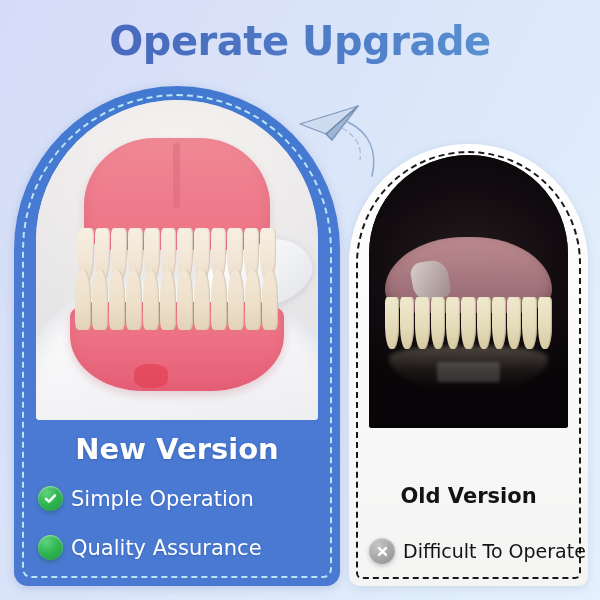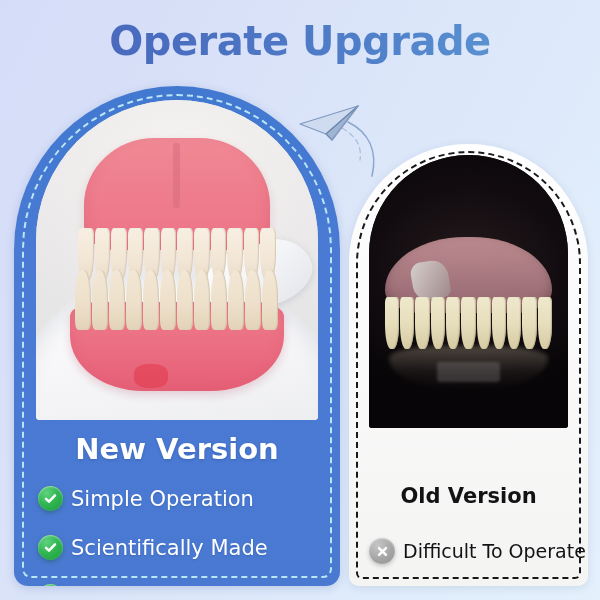--- a/index.html
+++ b/index.html
@@ -379,28 +379,20 @@
 
     <div class="feature-row">
       <span class="feat-icon check">
         <svg width="15" height="15" viewBox="0 0 16 16" aria-hidden="true">
           <path d="M3.2 8.3 L6.4 11.4 L12.8 4.6" fill="none" stroke="#ffffff" stroke-width="2.6" stroke-linecap="round" stroke-linejoin="round"></path>
         </svg>
       </span>
       <span class="feature-label">Simple Operation</span>
     </div>
 
-    <div class="feature-row">
-      <span class="feat-icon check">
-        <svg width="15" height="15" viewBox="0 0 16 16" aria-hidden="true">
-          <path d="M3.2 8.3 L6.4 11.4 L12.8 4.6" fill="none" stroke="#ffffff" stroke-width="2.6" stroke-linecap="round" stroke-linejoin="round"></path>
-        </svg>
-      </span>
-      <span class="feature-label">Scientifically Made</span>
-    </div>
 
     <div class="feature-row">
       <span class="feat-icon check">
         
       </span>
       <span class="feature-label">Quality Assurance</span>
     </div>
 
   </div>
 

